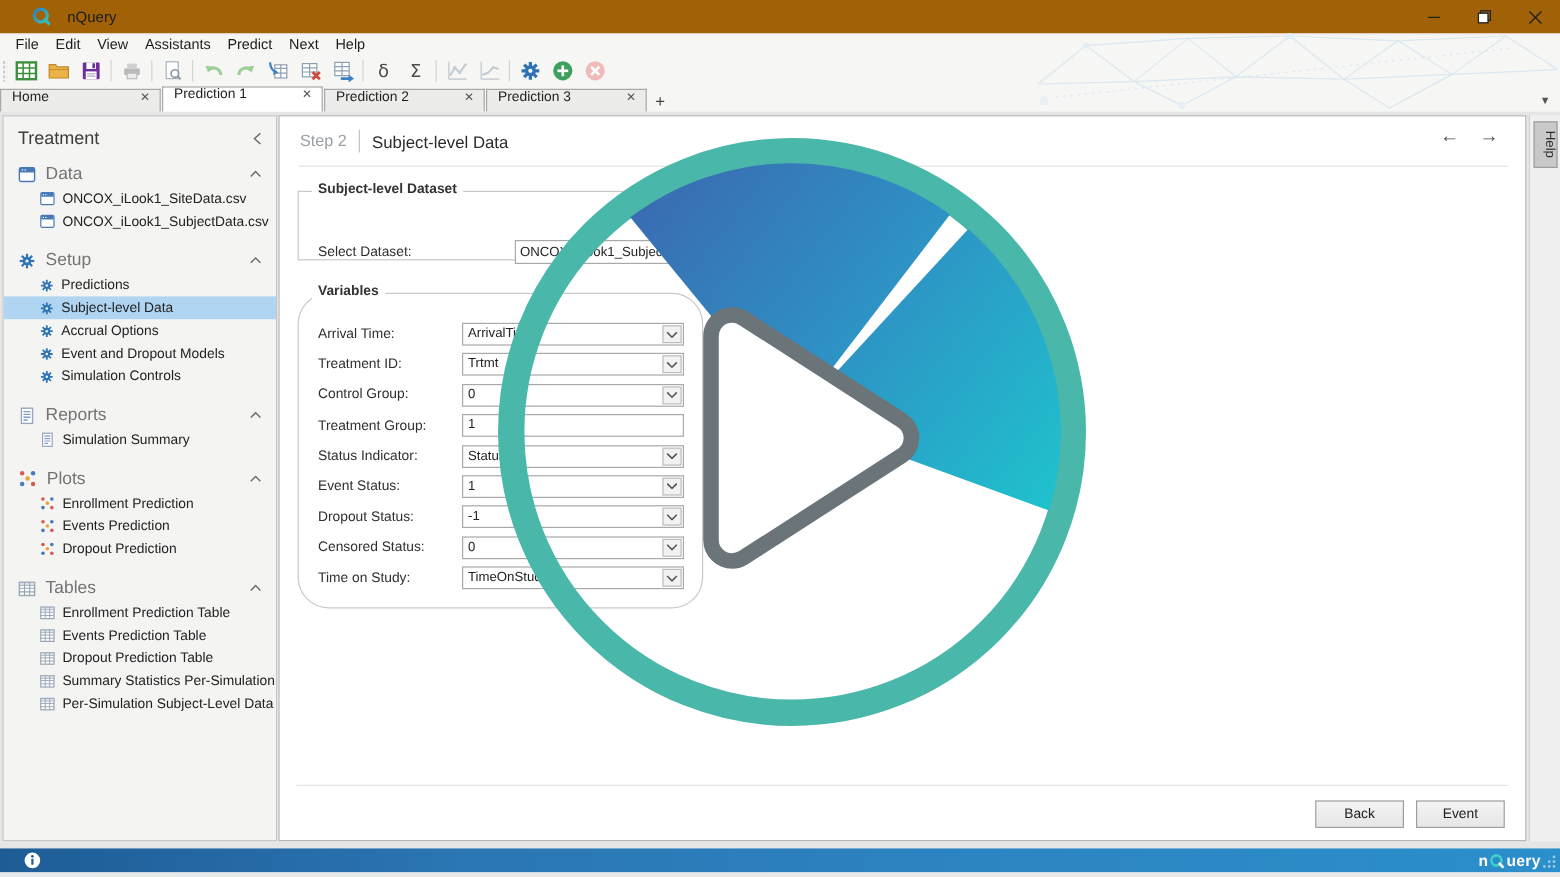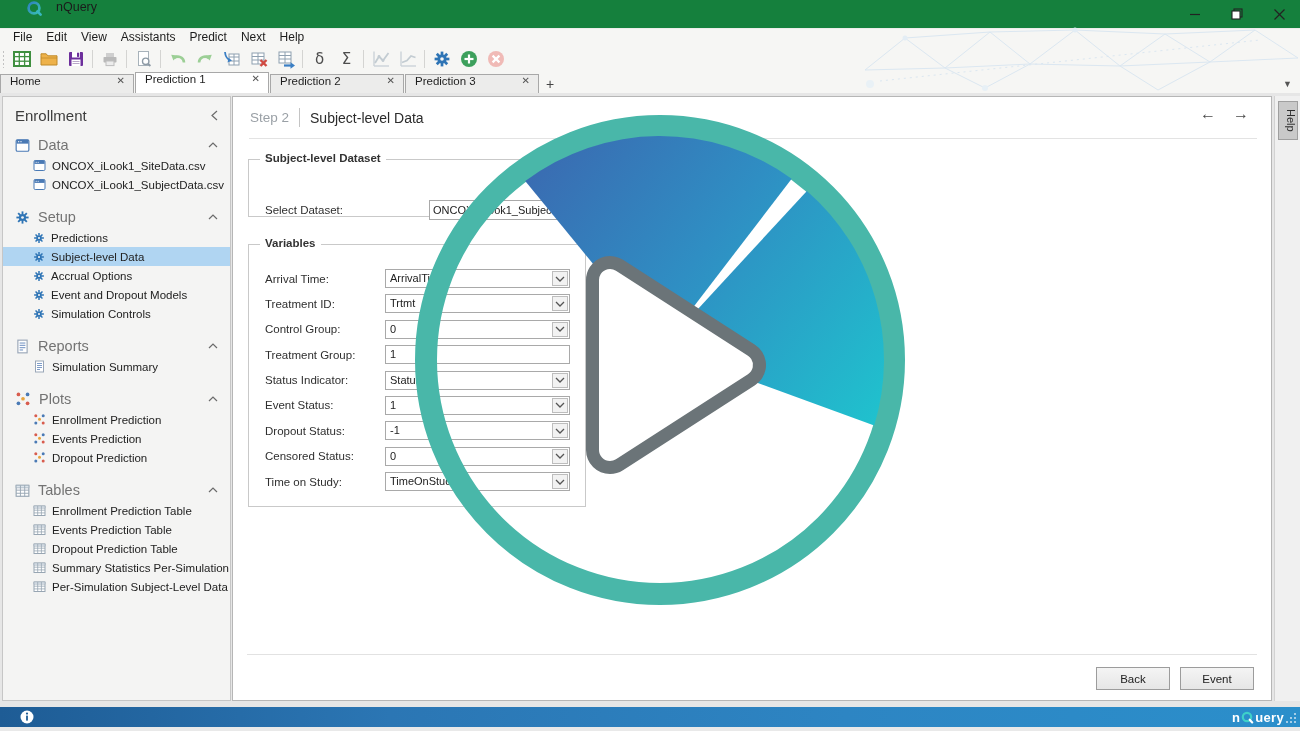--- a/index.html
+++ b/index.html
@@ -1,20 +1,20 @@
 <!DOCTYPE html>
 <html><head>
 <meta charset="utf-8">
 <style>
   * { margin:0; padding:0; box-sizing:border-box; }
   html,body { width:1300px; height:731px; overflow:hidden; }
   body { font-family:"Liberation Sans", sans-serif; position:relative; background:#fff; color:#222; }
 
   
-  .titlebar { position:absolute; left:0; top:0; width:1300px; height:28px; background:#15803d; display:flex; }
+  .titlebar { position:absolute; left:0; top:0; width:1300px; height:28px; background:#a16207; display:flex; align-items:center; }
   .titlebar .app-logo { margin-left:26px; width:18px; height:18px; }
   .titlebar .app-title { margin-left:12px; font-size:12.5px; color:#1b1b1b; }
   .win-controls { position:absolute; right:0; top:0; height:28px; display:flex; }
   .win-btn { width:42px; height:28px; display:flex; align-items:center; justify-content:center; cursor:default; }
 
   
   .chrome-bg { position:absolute; left:0; top:28px; width:1300px; height:65px; background:#f6f6f4; border-top:1px solid #ececea; }
   .mesh { position:absolute; left:0; top:26px; width:1300px; height:66px; pointer-events:none; }
 
   
@@ -56,21 +56,21 @@
   .pg-header { position:absolute; left:17px; top:11px; display:flex; align-items:center; }
   .step-label { font-size:13.5px; color:#9aa0a6; }
   .step-div { width:1px; height:19px; background:#c4c4c4; margin:0 10px; }
   .page-title { font-size:14px; color:#2b2b2b; }
   .pg-rule { position:absolute; left:16px; right:14px; top:41px; border-top:1px solid #e3e3e3; }
   .nav-arrows { position:absolute; top:8px; right:22px; display:flex; gap:17px; font-size:16px; color:#4a4a4a; }
 
   .groupbox { position:absolute; border:1px solid #c9c9c9; }
   .groupbox .legend { position:absolute; top:-8px; left:11px; background:#fff; padding:0 5px; font-size:11.5px; font-weight:bold; color:#333;text-align:right; }
   .gb-dataset { left:15px; top:62px; width:338px; height:58px; }
-  .gb-vars { left:15px; top:147px; width:338px; height:263px; }
+  .gb-vars { left:15px; top:147px; width:338px; height:263px;border-radius:26px; }
 
   .frow { display:flex; align-items:center; height:19px; margin:0 0 6.4px 16px; }
   .gb-dataset .frow { margin-top:40px;justify-content:space-between; }
   .gb-vars .rows { padding-top:24px; }
   .flabel { width:120px; font-size:11.5px; color:#2f2f2f; flex:none; }
   .combo { position:relative; width:185px; height:19px; border:1px solid #a9a9a9; background:#fff; overflow:hidden; }
   .combo-text { position:absolute; left:4px; top:2px; font-size:11px; color:#222; white-space:nowrap; }
   .combo-arrow { position:absolute; right:1px; top:1px; bottom:1px; width:16px; background:#f2f2f2; border:1px solid #bdbdbd; display:flex; align-items:center; justify-content:center; }
   .ds-input { width:156px; height:20px; border:1px solid #a9a9a9; font-size:11px; color:#222; padding:0 3px; font-family:"Liberation Sans",sans-serif; background:#fff; }
 
@@ -370,21 +370,21 @@
     <span class="tab-x">✕</span>
   </div>
   <span class="newtab">+</span>
   <span class="tab-overflow">▼</span>
 </div>
 
 <div class="workarea"></div>
 
 <div class="sidebar">
   <div class="ws-header">
-    <span>Enrollment</span>
+    <span>Treatment</span>
     <span class="chev">
       <svg width="7" height="11" viewBox="0 0 7 11">
           <polyline points="6,1 1,5.5 6,10" fill="none" stroke="#6b6b6b" stroke-width="1.2"></polyline>
         </svg>
     </span>
   </div>
 
   <div class="sec-header">
     <svg class="sec-ic" width="15" height="15">
         <use href="#sym-csv"></use>

